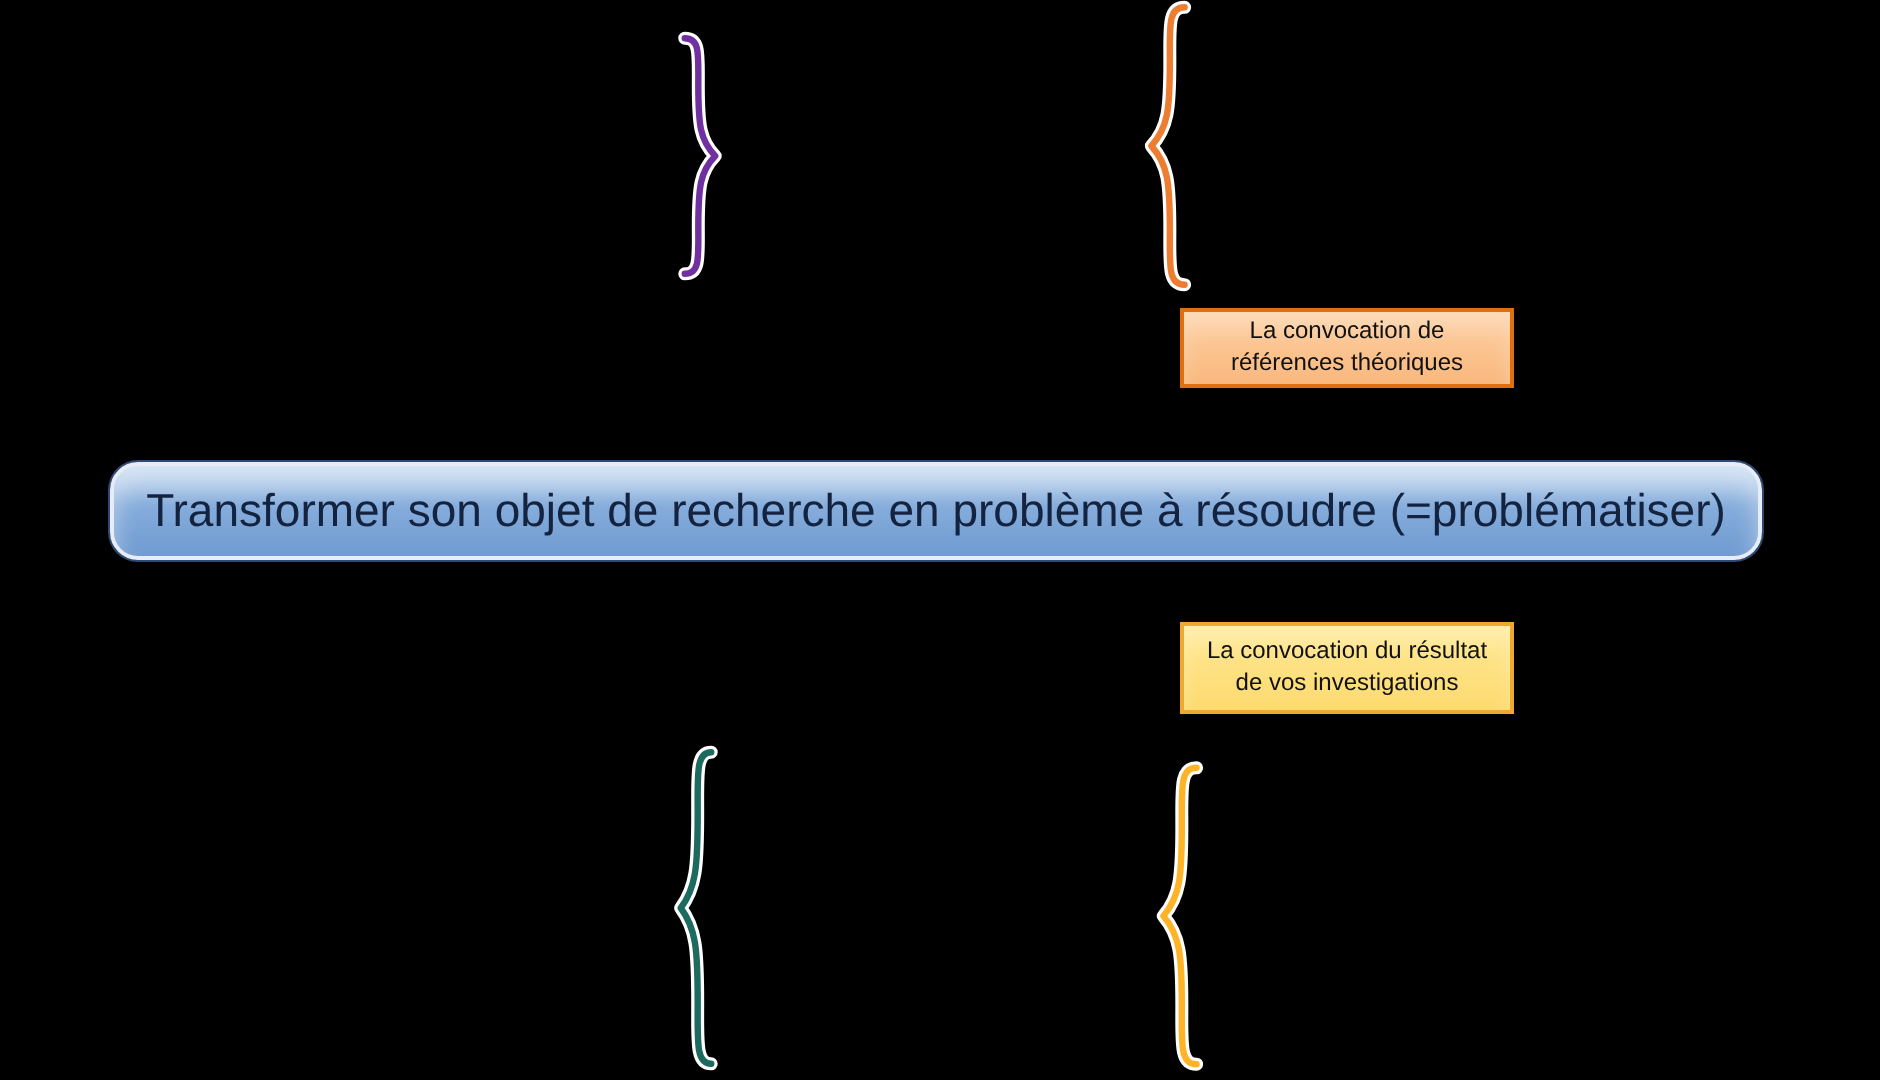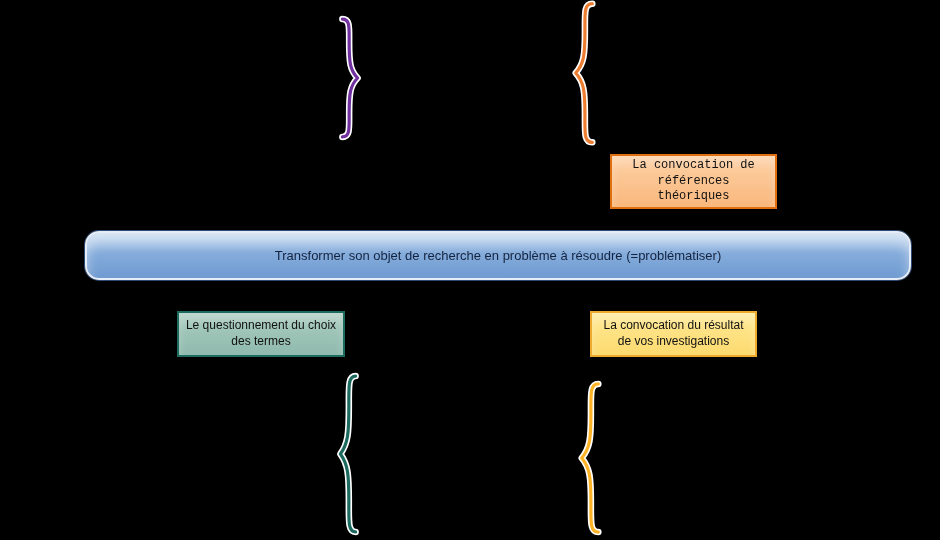--- a/index.html
+++ b/index.html
@@ -19,24 +19,23 @@
     font-size:12px;line-height:1.3;color:#111;
     padding:2px 6px;
     box-shadow:inset 0 8px 10px rgba(255,255,255,.25);
   }
   .box-top-left{
     left:177px;top:155px;width:166px;height:44px;
     background:linear-gradient(180deg,#ecd9e8 0%,#ddc2d8 100%);
     border:2px solid #8b4a8b;
   }
   .box-top-right{
-    left:610px;top:154px;width:167px;height:55px;
+    left:590px;top:154px;width:167px;height:40px;
     background:linear-gradient(180deg,#fdd0a4 0%,#f9b87d 100%);
     border:2px solid #e0700f;
-    font-family:Liberation Mono, monospace;
   }
   .box-bottom-left{
     left:177px;top:311px;width:168px;height:46px;
     background:linear-gradient(180deg,#abccc1 0%,#8fbaad 100%);
     border:2px solid #1d6a5f;
   }
   .box-bottom-right{
     left:590px;top:311px;width:167px;height:46px;
     background:linear-gradient(180deg,#ffe996 0%,#fcda6e 100%);
     border:2px solid #edaa2e;
@@ -45,21 +44,21 @@
   .center-banner{
     position:absolute;
     left:55px;top:231px;width:826px;height:49px;
     box-sizing:border-box;
     border-radius:14px;
     background:linear-gradient(180deg,#b9d1ec 0%,#85acdb 45%,#6f9bd1 100%);
     border:2px solid #e6edf8;
     box-shadow:inset 0 10px 12px rgba(255,255,255,.45), 0 0 0 1px #2d4a74;
     display:flex;align-items:center;justify-content:center;
     text-align:center;
-    font-size:13px;color:#14233f;margin-left:30px;
+    font-size:23px;color:#14233f;
   }
   
   .brace{position:absolute;overflow:visible;}
   .brace path{fill:none;stroke-linecap:round;stroke-linejoin:round;vector-effect:non-scaling-stroke;}
   .brace .halo{stroke:#ffffff;stroke-width:6.5px;}
   .brace .core{stroke-width:3.2px;}
   .brace-tl{left:339px;top:16px;width:22px;height:124px;transform:scaleX(-1);}
   .brace-tl .core{stroke:#7030a0;}
   .brace-tr{left:572px;top:0px;width:24px;height:146px;}
   .brace-tr .core{stroke:#ed7d31;}
@@ -91,23 +90,20 @@
   <svg class="brace brace-br" viewBox="0 0 26 160" preserveAspectRatio="none" aria-hidden="true">
     <path class="halo" d="M 22 4 C 13 4 14 14 14 34 C 14 60 13 70 4 80 C 13 90 14 100 14 126 C 14 146 13 156 22 156"></path>
     <path class="core" d="M 22 4 C 13 4 14 14 14 34 C 14 60 13 70 4 80 C 13 90 14 100 14 126 C 14 146 13 156 22 156"></path>
   </svg>
 
 
   <div class="box box-top-right">
     <span>La convocation de références théoriques</span>
   </div>
 
-  <div class="box box-bottom-left">
-    <span>Le questionnement du choix des termes</span>
-  </div>
 
   <div class="box box-bottom-right">
     <span>La convocation du résultat de vos investigations</span>
   </div>
 
   <div class="center-banner">
     <span>Transformer son objet de recherche en problème à résoudre (=problématiser)</span>
   </div>
 
 </div>

